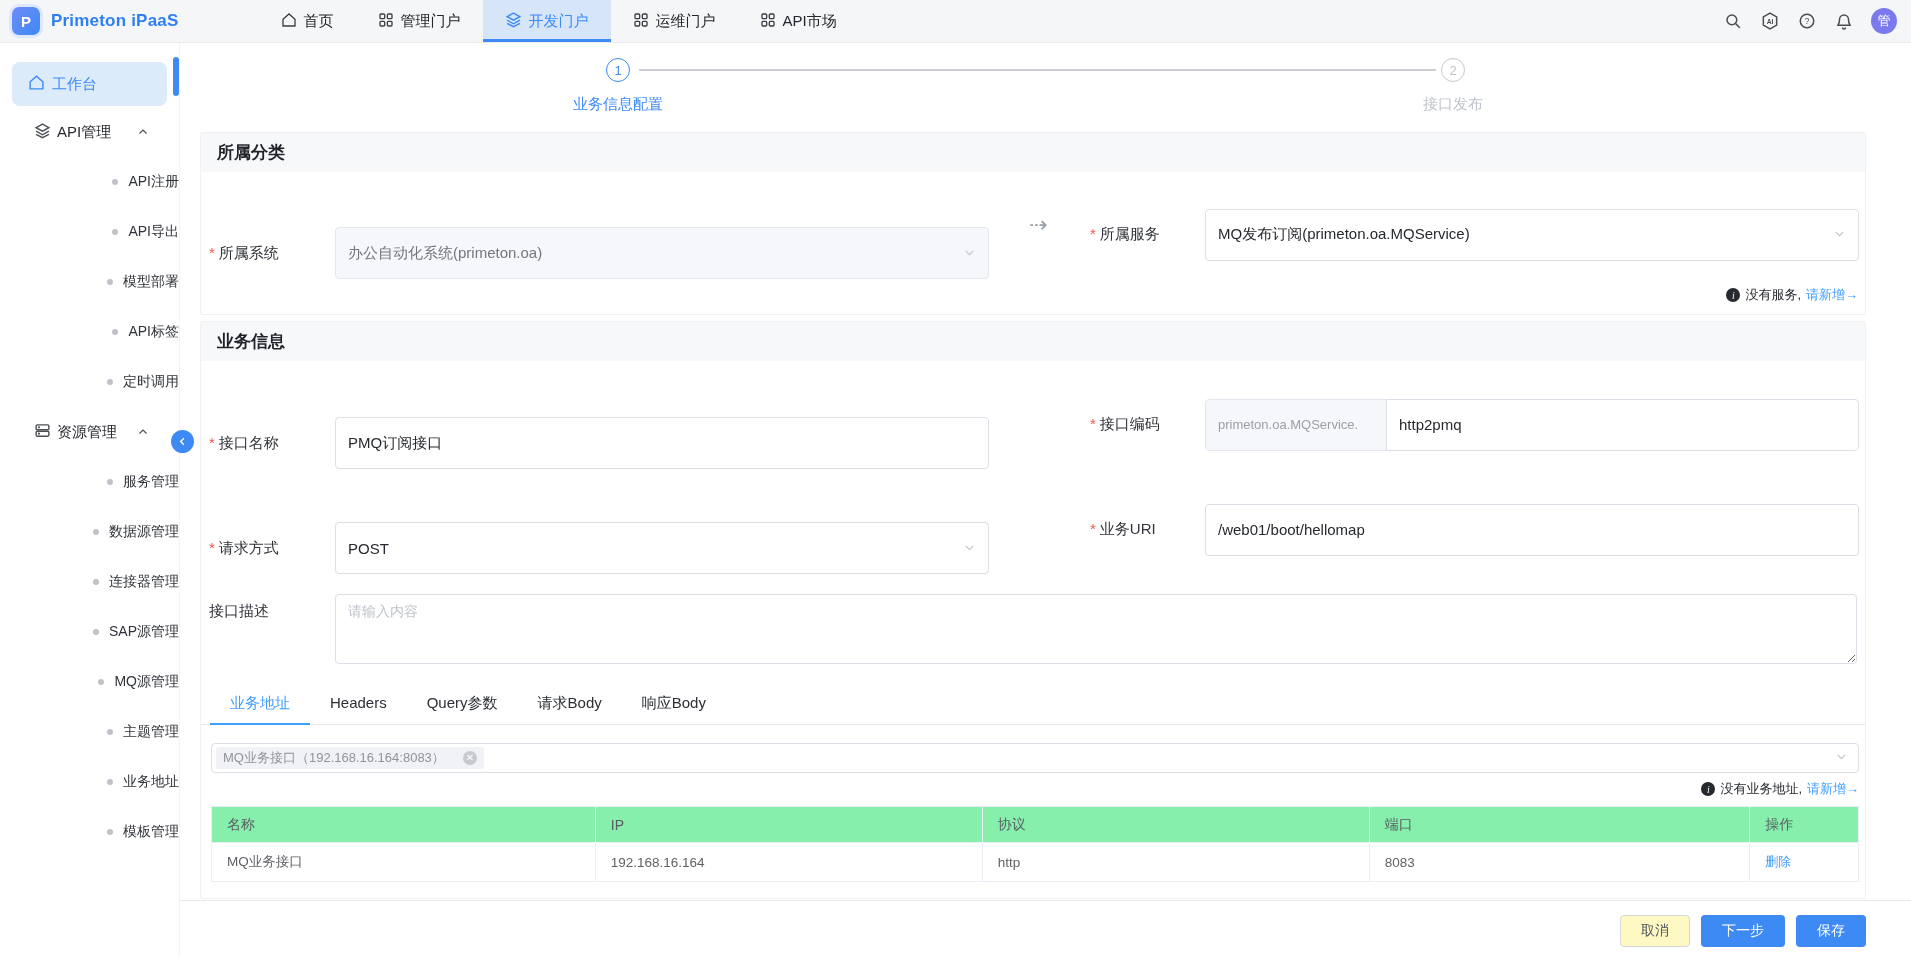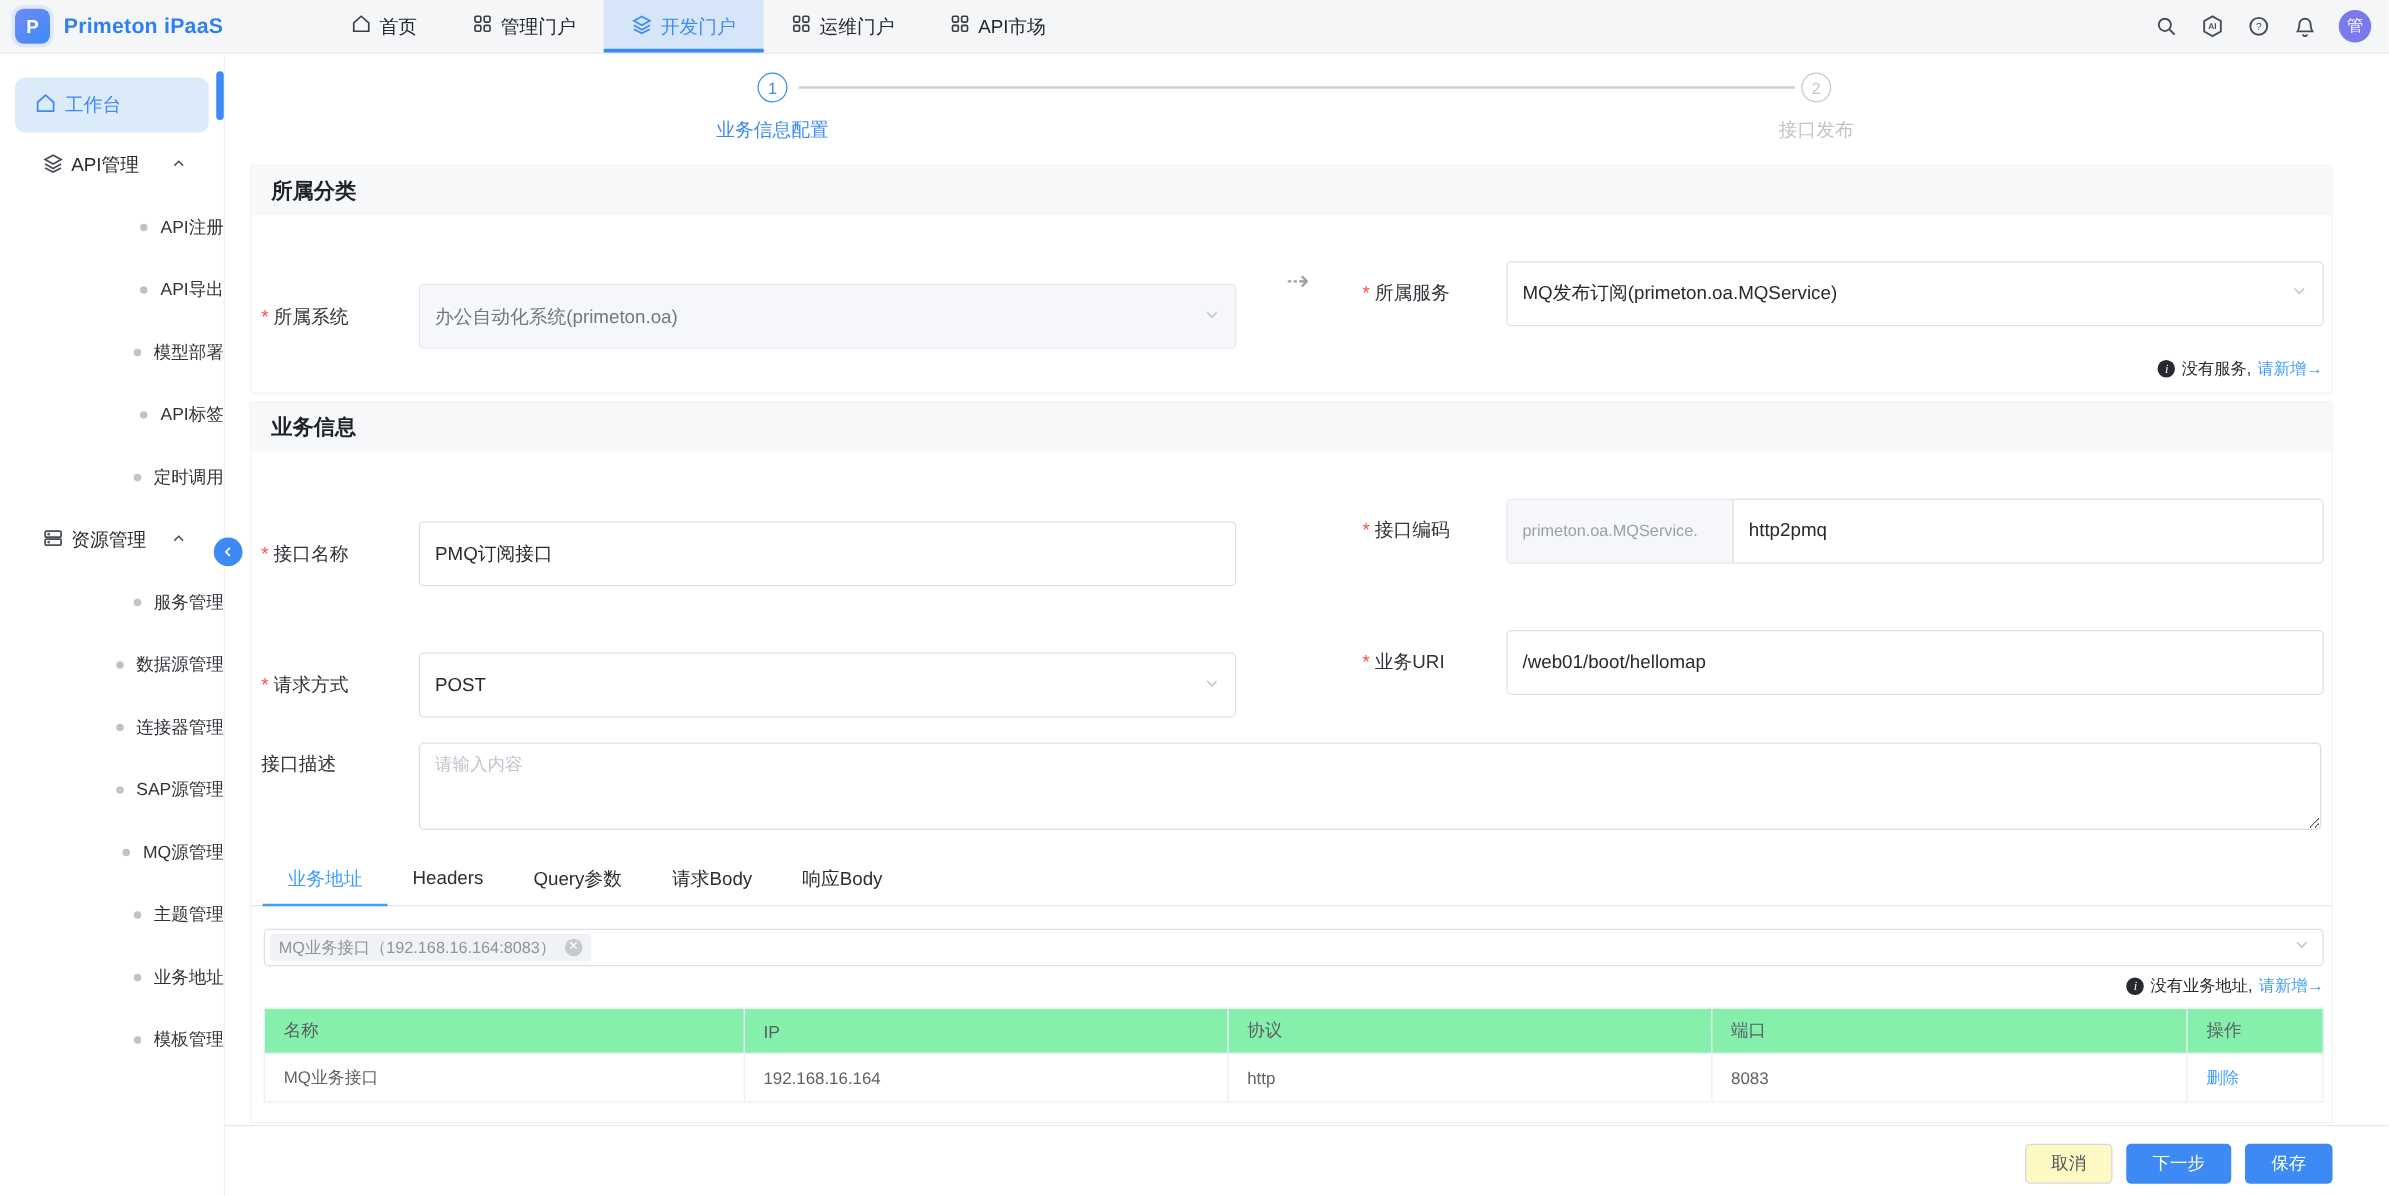--- a/index.html
+++ b/index.html
@@ -104,21 +104,21 @@
 
   
   .tabbar { display:flex; margin-top:30px; border-bottom:1px solid #e4e7ed; padding-left:9px; }
   .tab { padding:0 20px 11px 20px; font-size:15px; color:#2b2f34; cursor:pointer; position:relative; }
   .tab.active { color:#409eff; }
   .tab.active::after { content:""; position:absolute; left:0; right:0; bottom:-1px; height:2px; background:#409eff; }
 
   .addr-area { margin:0 6px 0 10px; }
   .multi-sel { margin-top:18px; height:30px; border:1px solid #dcdfe6; border-radius:4px;
     display:flex; align-items:center; justify-content:space-between; padding:0 10px 0 4px; cursor:pointer; }
-  .tagbox { display:flex; align-items:center; gap:7px; background:#f0f2f5; border-radius:3px;
+  .tagbox { display:flex; align-items:center; gap:18px; background:#f0f2f5; border-radius:3px;
     height:22px; padding:0 7px; font-size:13px; color:#8f949b; }
   .tag-close { width:14px; height:14px; border-radius:50%; background:#c6c9ce; color:#fff;
     font-size:10px; line-height:1; display:flex; align-items:center; justify-content:center; cursor:pointer; }
 
   
   .tbl { width:100%; border-collapse:collapse; margin-top:8px; table-layout:fixed;
     border:1px solid #ebeef5; font-size:14px; }
   .tbl th { background:#86efac; height:36px; text-align:left; padding-left:15px;
     color:#595e64; font-weight:normal; border:1px solid #ebeef5; }
   .tbl td { height:39px; padding-left:15px; color:#606266; font-size:13.5px; border:1px solid #ebeef5; }

